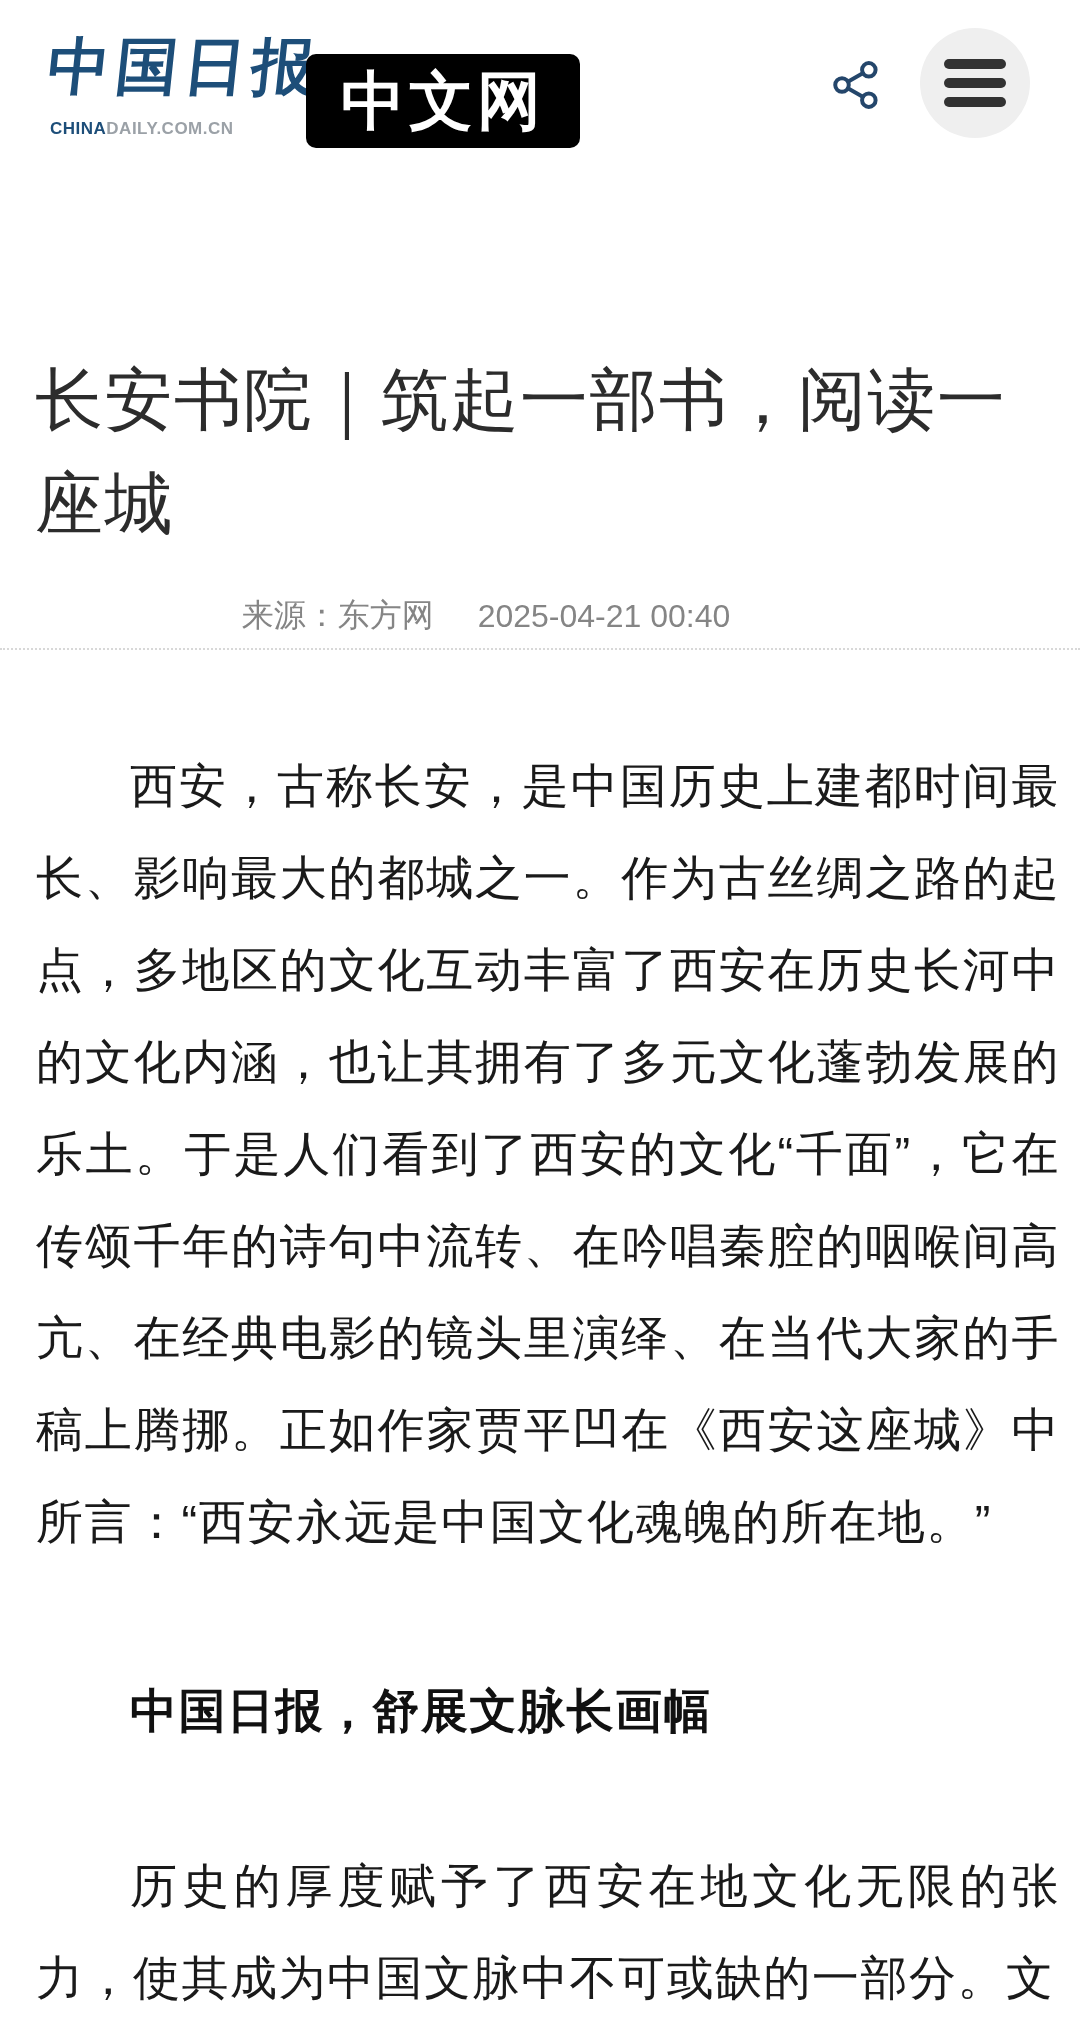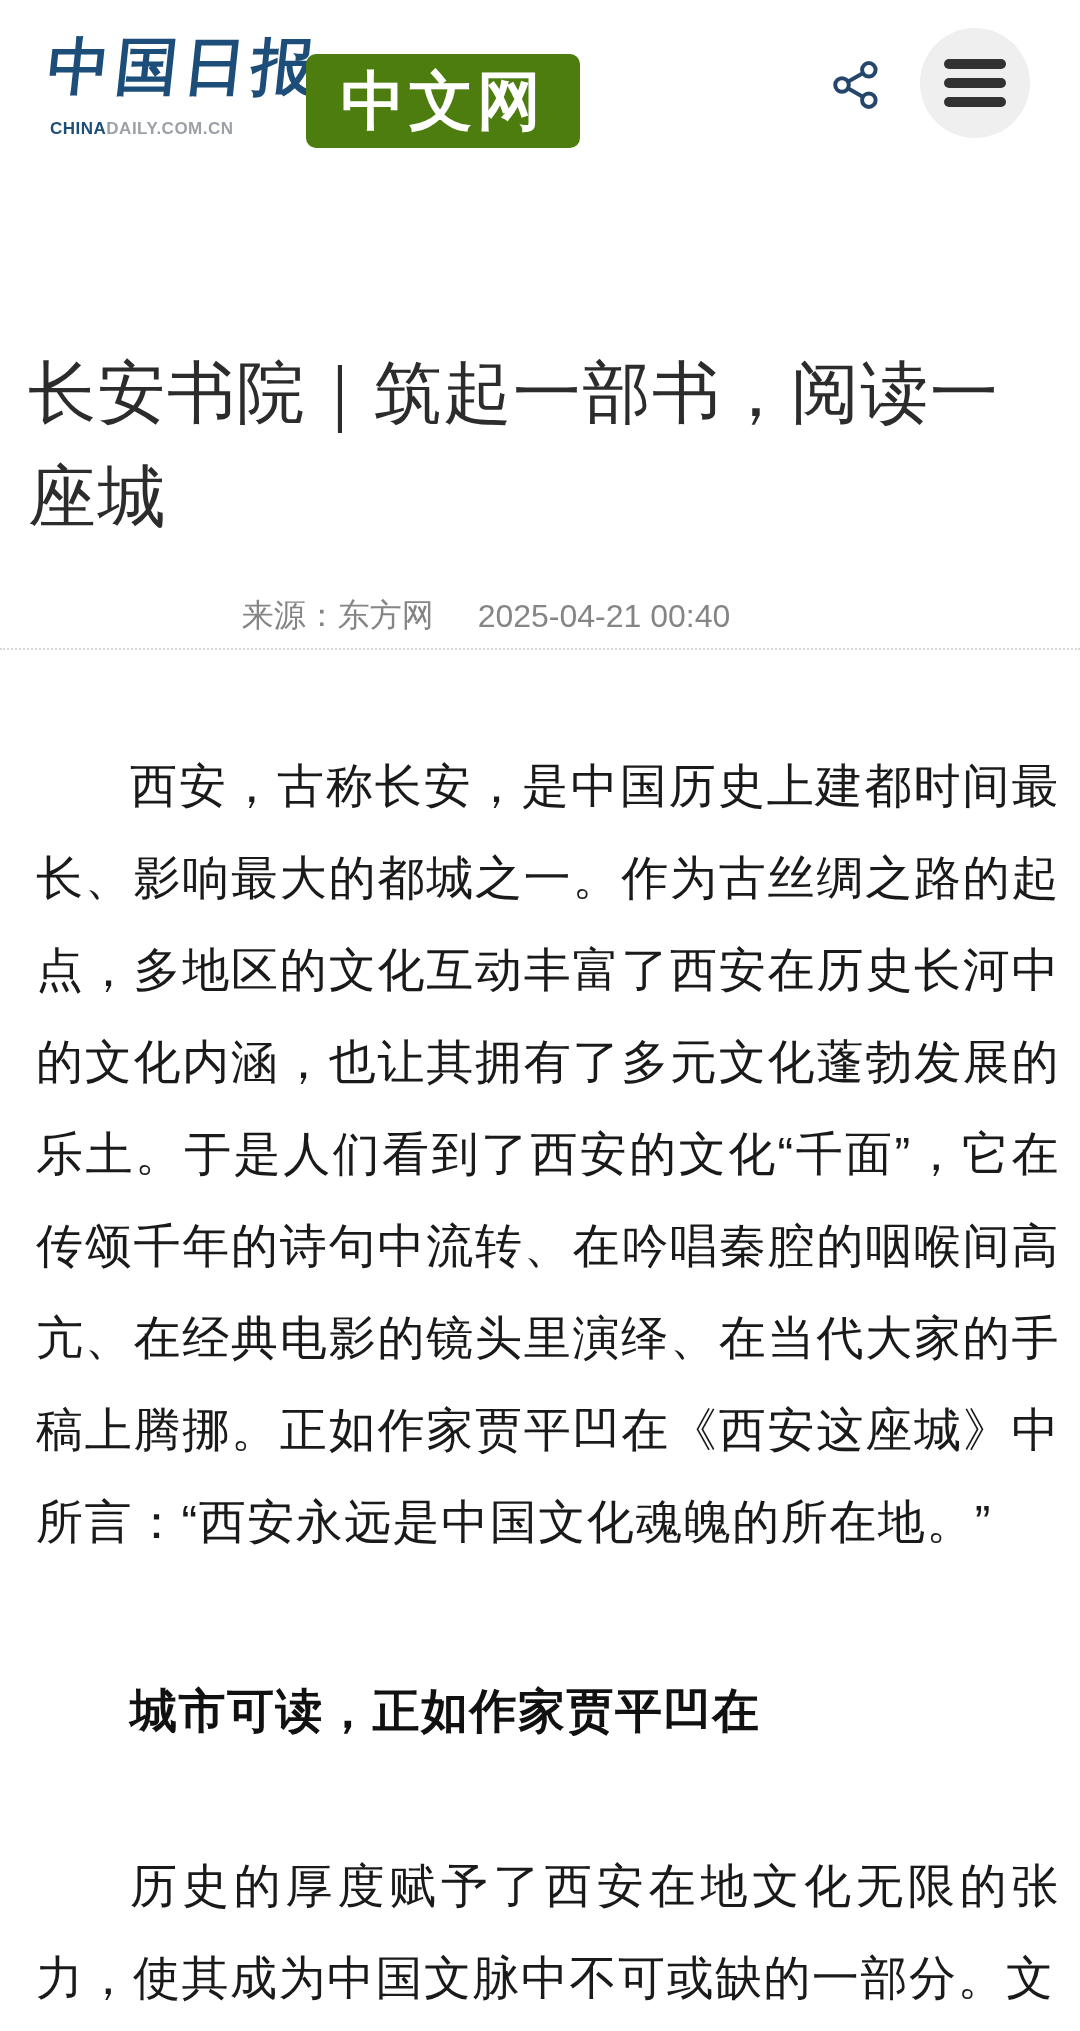--- a/index.html
+++ b/index.html
@@ -16,38 +16,38 @@
     transform:skewX(-6deg);white-space:nowrap;
   }
   .logo-en{
     position:absolute;left:2px;top:90px;font-size:17px;font-weight:700;
     letter-spacing:0.5px;line-height:1;white-space:nowrap;
   }
   .logo-en .strong{color:#1d4e79;}
   .logo-en .rest{color:#9ba1a7;}
   .logo-badge{
     position:absolute;left:258px;top:24px;width:274px;height:94px;
-    background:#4d7c0f;border-radius:10px;
+    background:#000000;border-radius:10px;
     display:flex;align-items:center;justify-content:center;
     font-family:"Liberation Serif",serif;font-weight:700;font-size:64px;color:#ffffff;
     letter-spacing:4px;
   }
   .share-btn{
     position:absolute;left:826px;top:56px;width:60px;height:60px;
     display:flex;align-items:center;justify-content:center;cursor:pointer;background:transparent;border:none;padding:0;
   }
   .menu-btn{
     position:absolute;left:920px;top:28px;width:110px;height:110px;border-radius:50%;
     background:#efefef;display:flex;flex-direction:column;align-items:center;justify-content:center;
     gap:9px;cursor:pointer;border:none;padding:0;
   }
   .menu-btn .bar{width:62px;height:10px;border-radius:5px;background:#323232;}
   
   .article-title{
-    position:absolute;left:28px;top:340px;width:1024px;margin:0;
+    position:absolute;left:28px;top:340px;width:1024px;margin:7px;
     font-size:68px;font-weight:500;color:#2c2c2c;line-height:104px;letter-spacing:1.5px;
   }
   
   .article-meta{
     position:absolute;left:0;top:592px;width:972px;height:48px;
     display:flex;align-items:center;justify-content:center;gap:44px;
     font-size:32px;color:#858585;
   }
   .meta-divider{
     position:absolute;left:0;top:648px;width:1080px;height:0;
@@ -102,17 +102,17 @@
 
   <div class="article-meta">
     <span>来源：东方网</span>
     <span>2025-04-21 00:40</span>
   </div>
 
   <div class="meta-divider"></div>
 
   <div class="article-body">
       <p class="paragraph">西安，古称长安，是中国历史上建都时间最长、影响最大的都城之一。作为古丝绸之路的起点，多地区的文化互动丰富了西安在历史长河中的文化内涵，也让其拥有了多元文化蓬勃发展的乐土。于是人们看到了西安的文化“千面”，它在传颂千年的诗句中流转、在吟唱秦腔的咽喉间高亢、在经典电影的镜头里演绎、在当代大家的手稿上腾挪。正如作家贾平凹在《西安这座城》中所言：“西安永远是中国文化魂魄的所在地。”</p>
-      <p class="subheading">城市可读，正如作家贾平凹在</p>
+      <p class="subheading">中国日报，舒展文脉长画幅</p>
       <p class="paragraph">历史的厚度赋予了西安在地文化无限的张力，使其成为中国文脉中不可或缺的一部分。文</p>
     </div>
 
 </div>
 
 </body></html>

